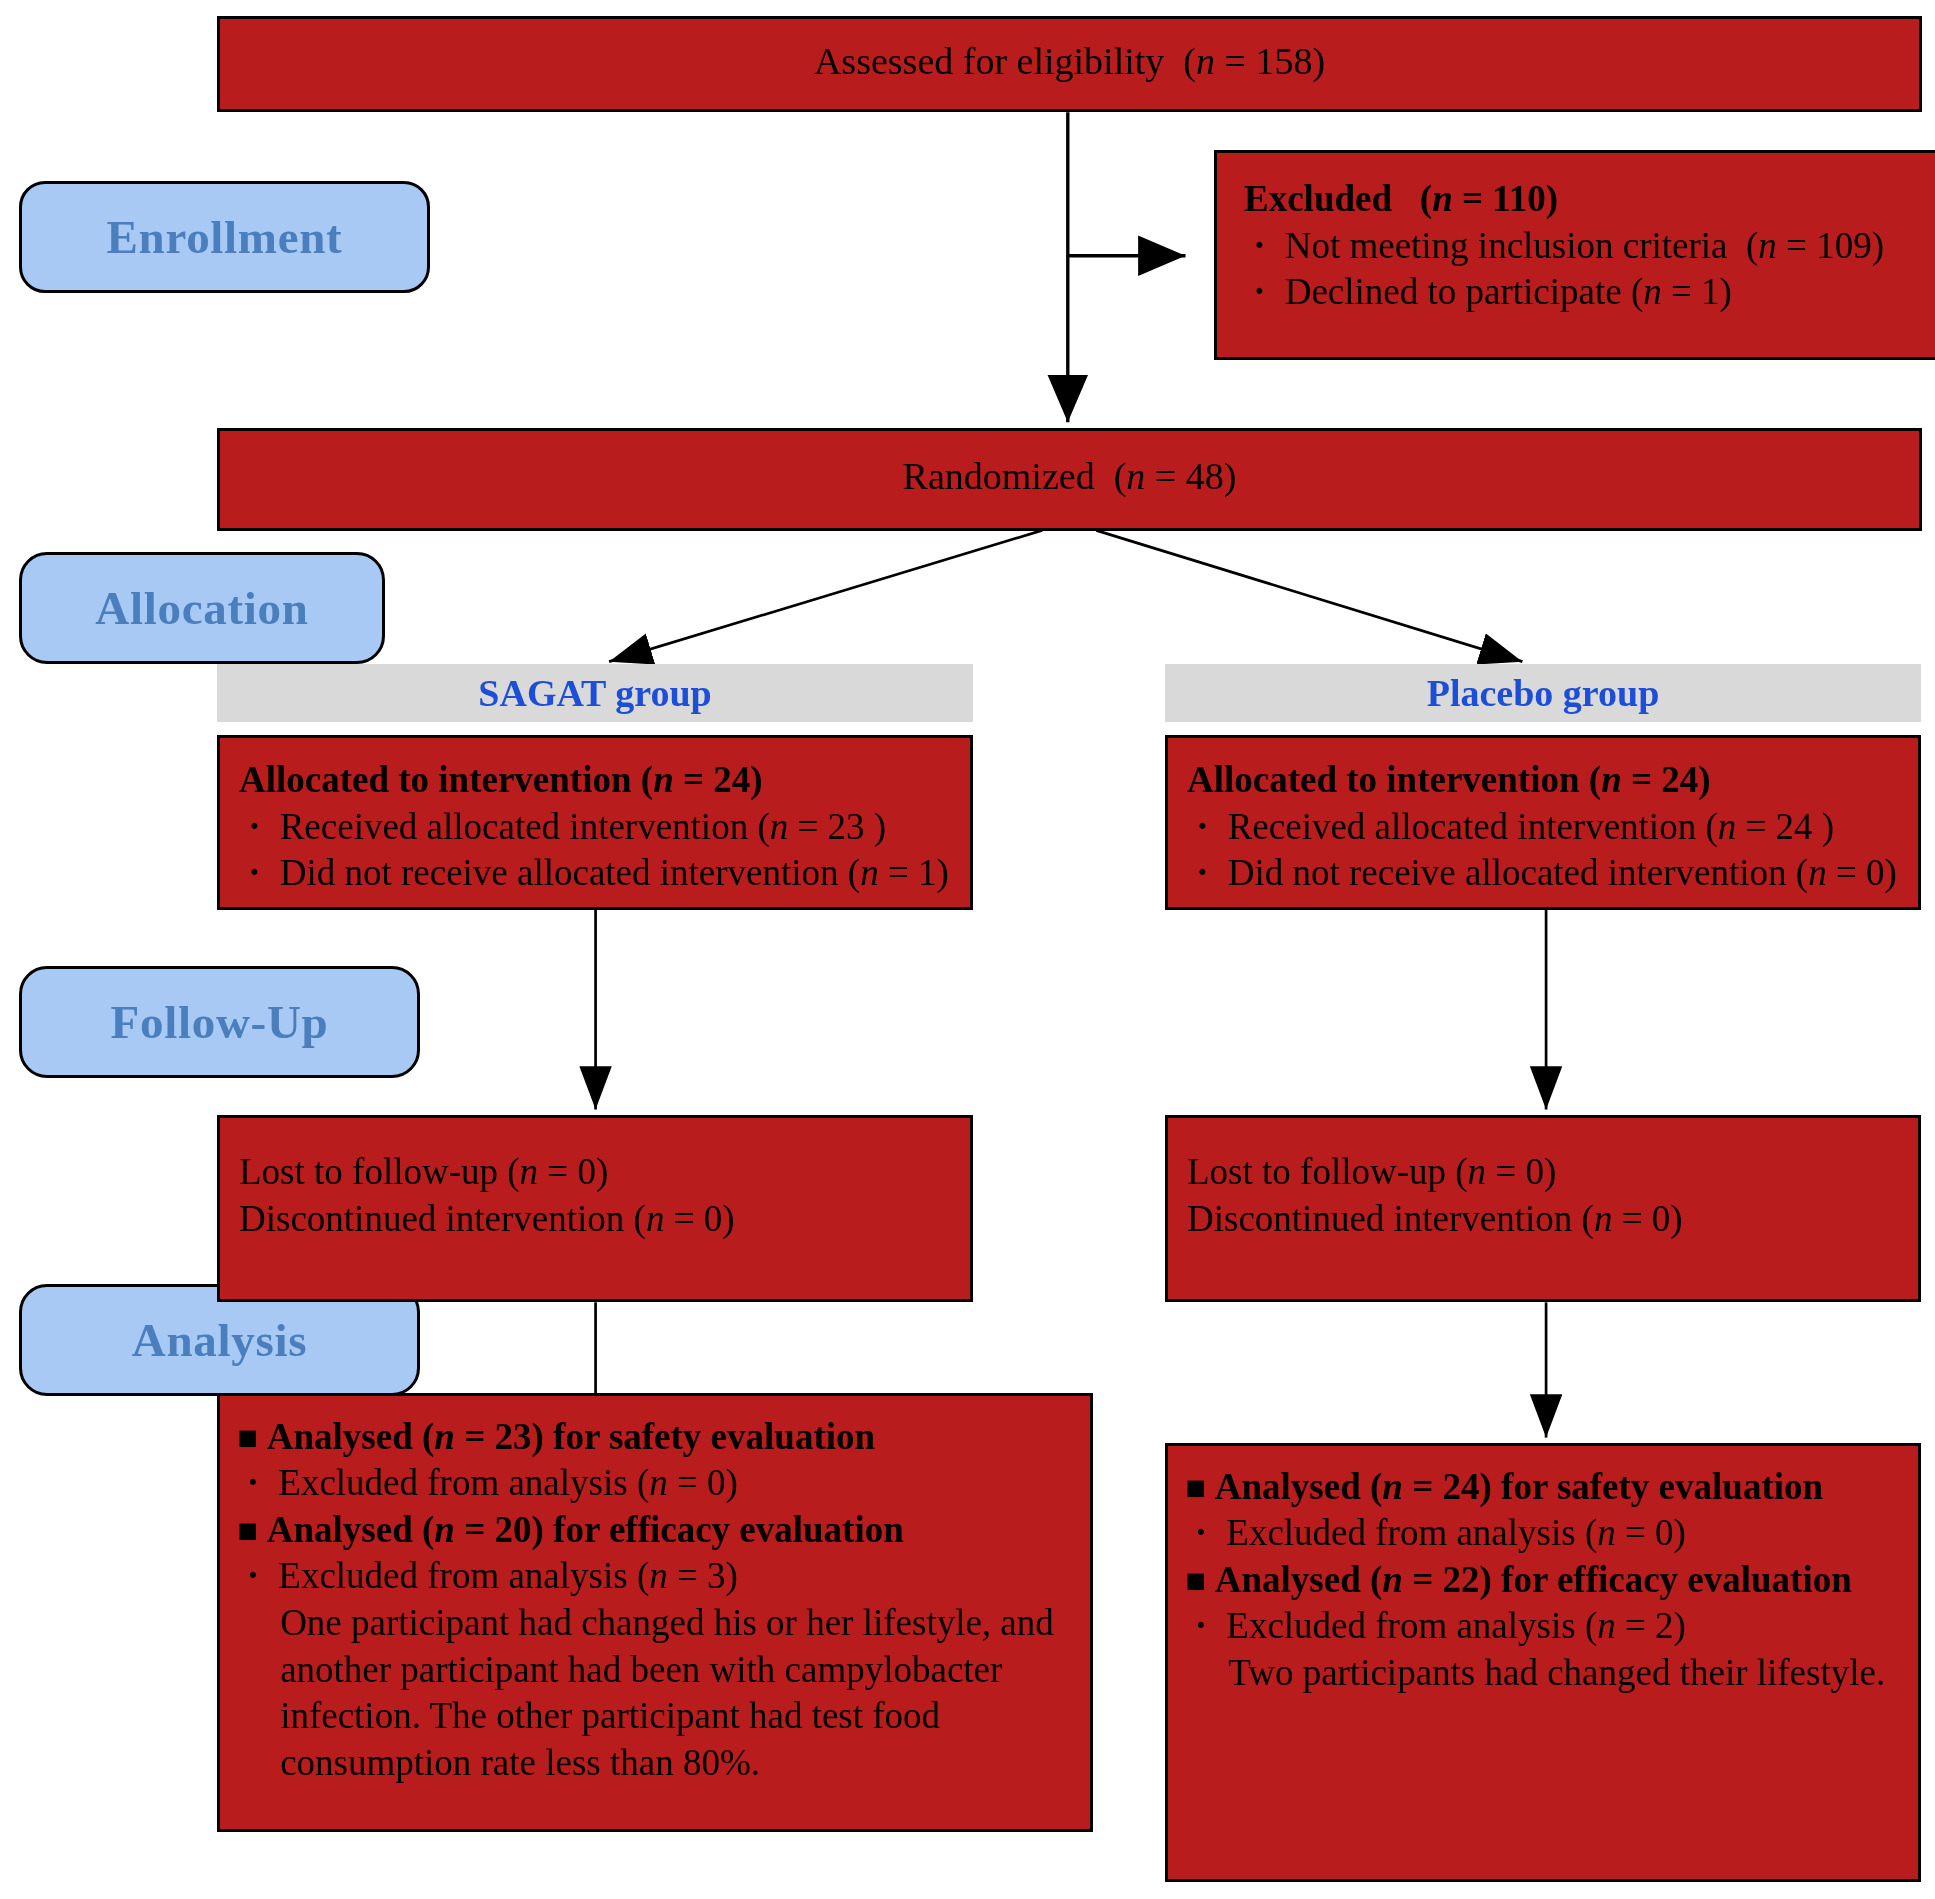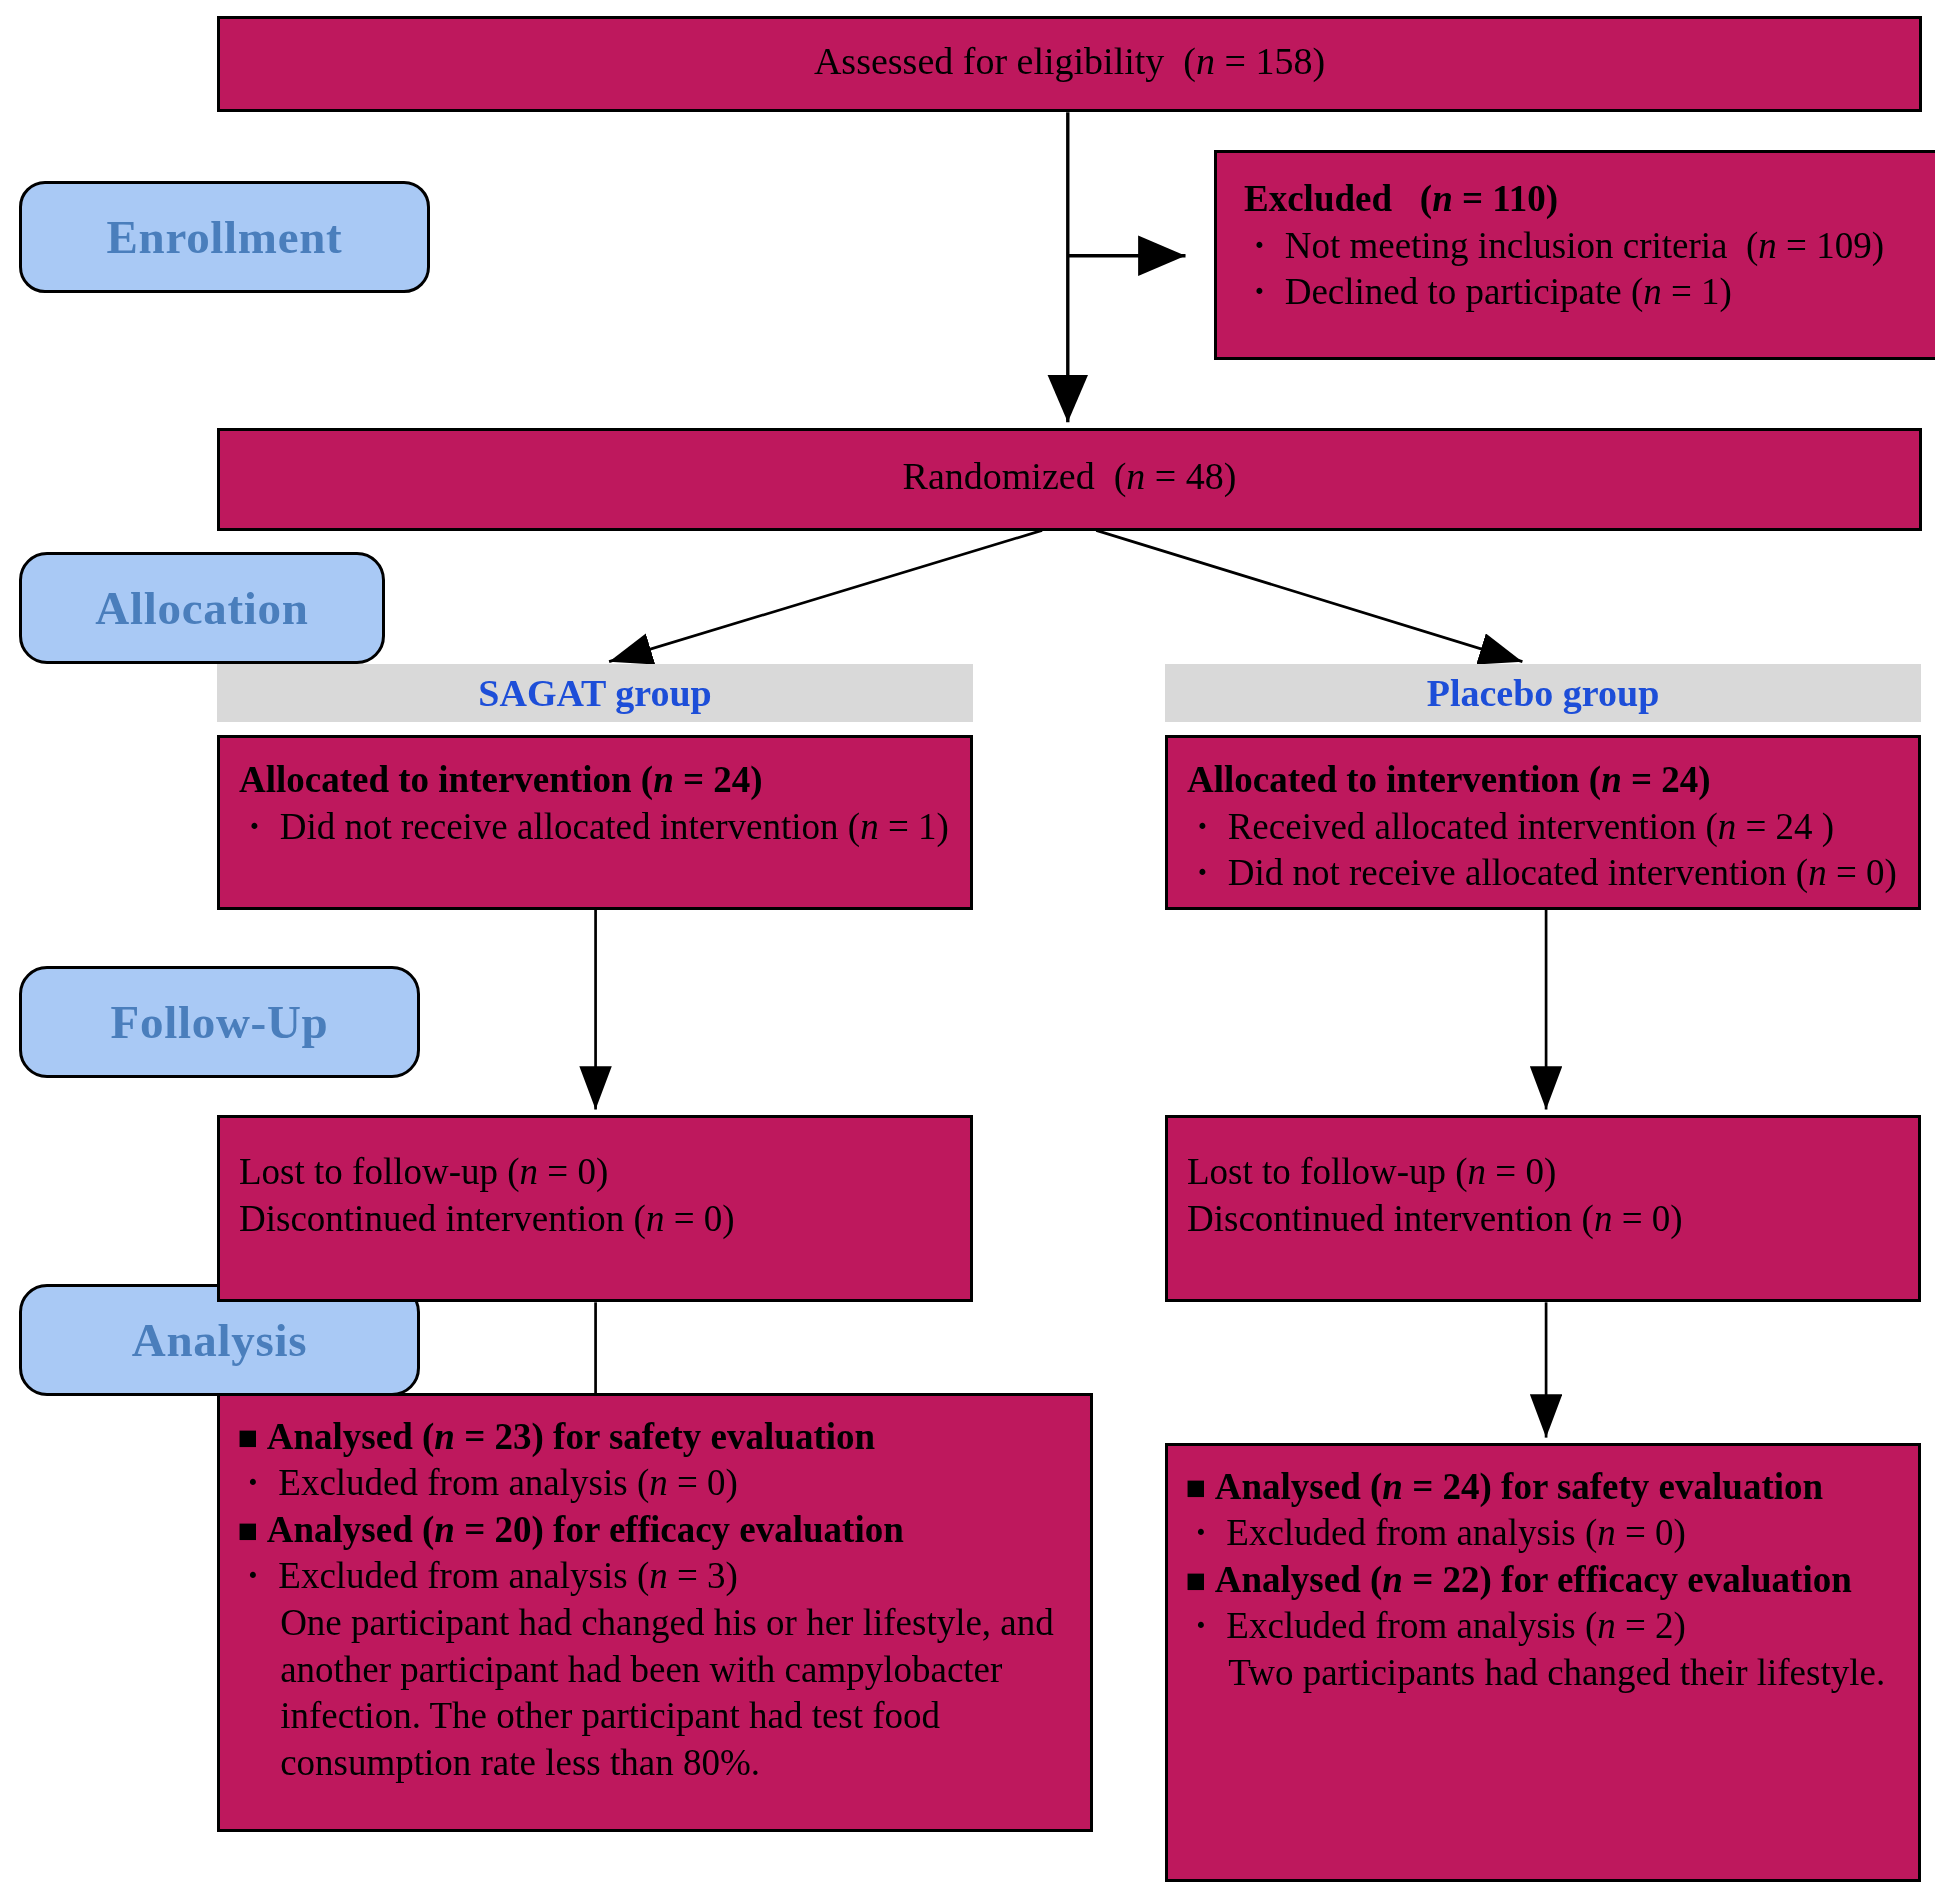--- a/index.html
+++ b/index.html
@@ -15,21 +15,21 @@
     width: 1936px;
     height: 1899px;
     background: #ffffff;
     overflow: hidden;
   }
 
   
   .abs { position: absolute; box-sizing: border-box; }
 
   .flowbox {
-    background: #be185d;
+    background: #b91c1c;
     border: 3.4px solid #000000;
   }
 
   .stagebox {
     background: #A9C9F5;
     border: 3.4px solid #000000;
     border-radius: 28px;
     display: flex;
     align-items: center;
     justify-content: center;
@@ -183,20 +183,23 @@
   <div class="abs grouphdr" style="left:1165px; top:664px; width:756px; height:58px;">
     <span>Placebo  group</span>
   </div>
 
   <div class="abs flowbox" style="left:217px; top:735px; width:756px; height:175px;">
     <div class="boxtext" style="left:19px; top:19px; right:6.8px;">
       <div class="ln bold">
         <span>Allocated to intervention</span><span>&nbsp;</span><span>(</span><span class="it">n</span><span> = </span><span>24</span><span>)</span>
       </div>
       <div class="ln bullet-dot">
+        <span>Received  allocated intervention</span><span>&nbsp;</span><span>(</span><span class="it">n</span><span> = </span><span>23 </span><span>)</span>
+      </div>
+      <div class="ln bullet-dot">
         <span>Did not receive  allocated intervention</span><span>&nbsp;</span><span>(</span><span class="it">n</span><span> = </span><span>1</span><span>)</span>
       </div>
     </div>
   </div>
 
   <div class="abs flowbox" style="left:1165px; top:735px; width:756px; height:175px;">
     <div class="boxtext" style="left:19px; top:19px; right:6.8px;">
       <div class="ln bold">
         <span>Allocated to intervention</span><span>&nbsp;</span><span>(</span><span class="it">n</span><span> = </span><span>24</span><span>)</span>
       </div>

